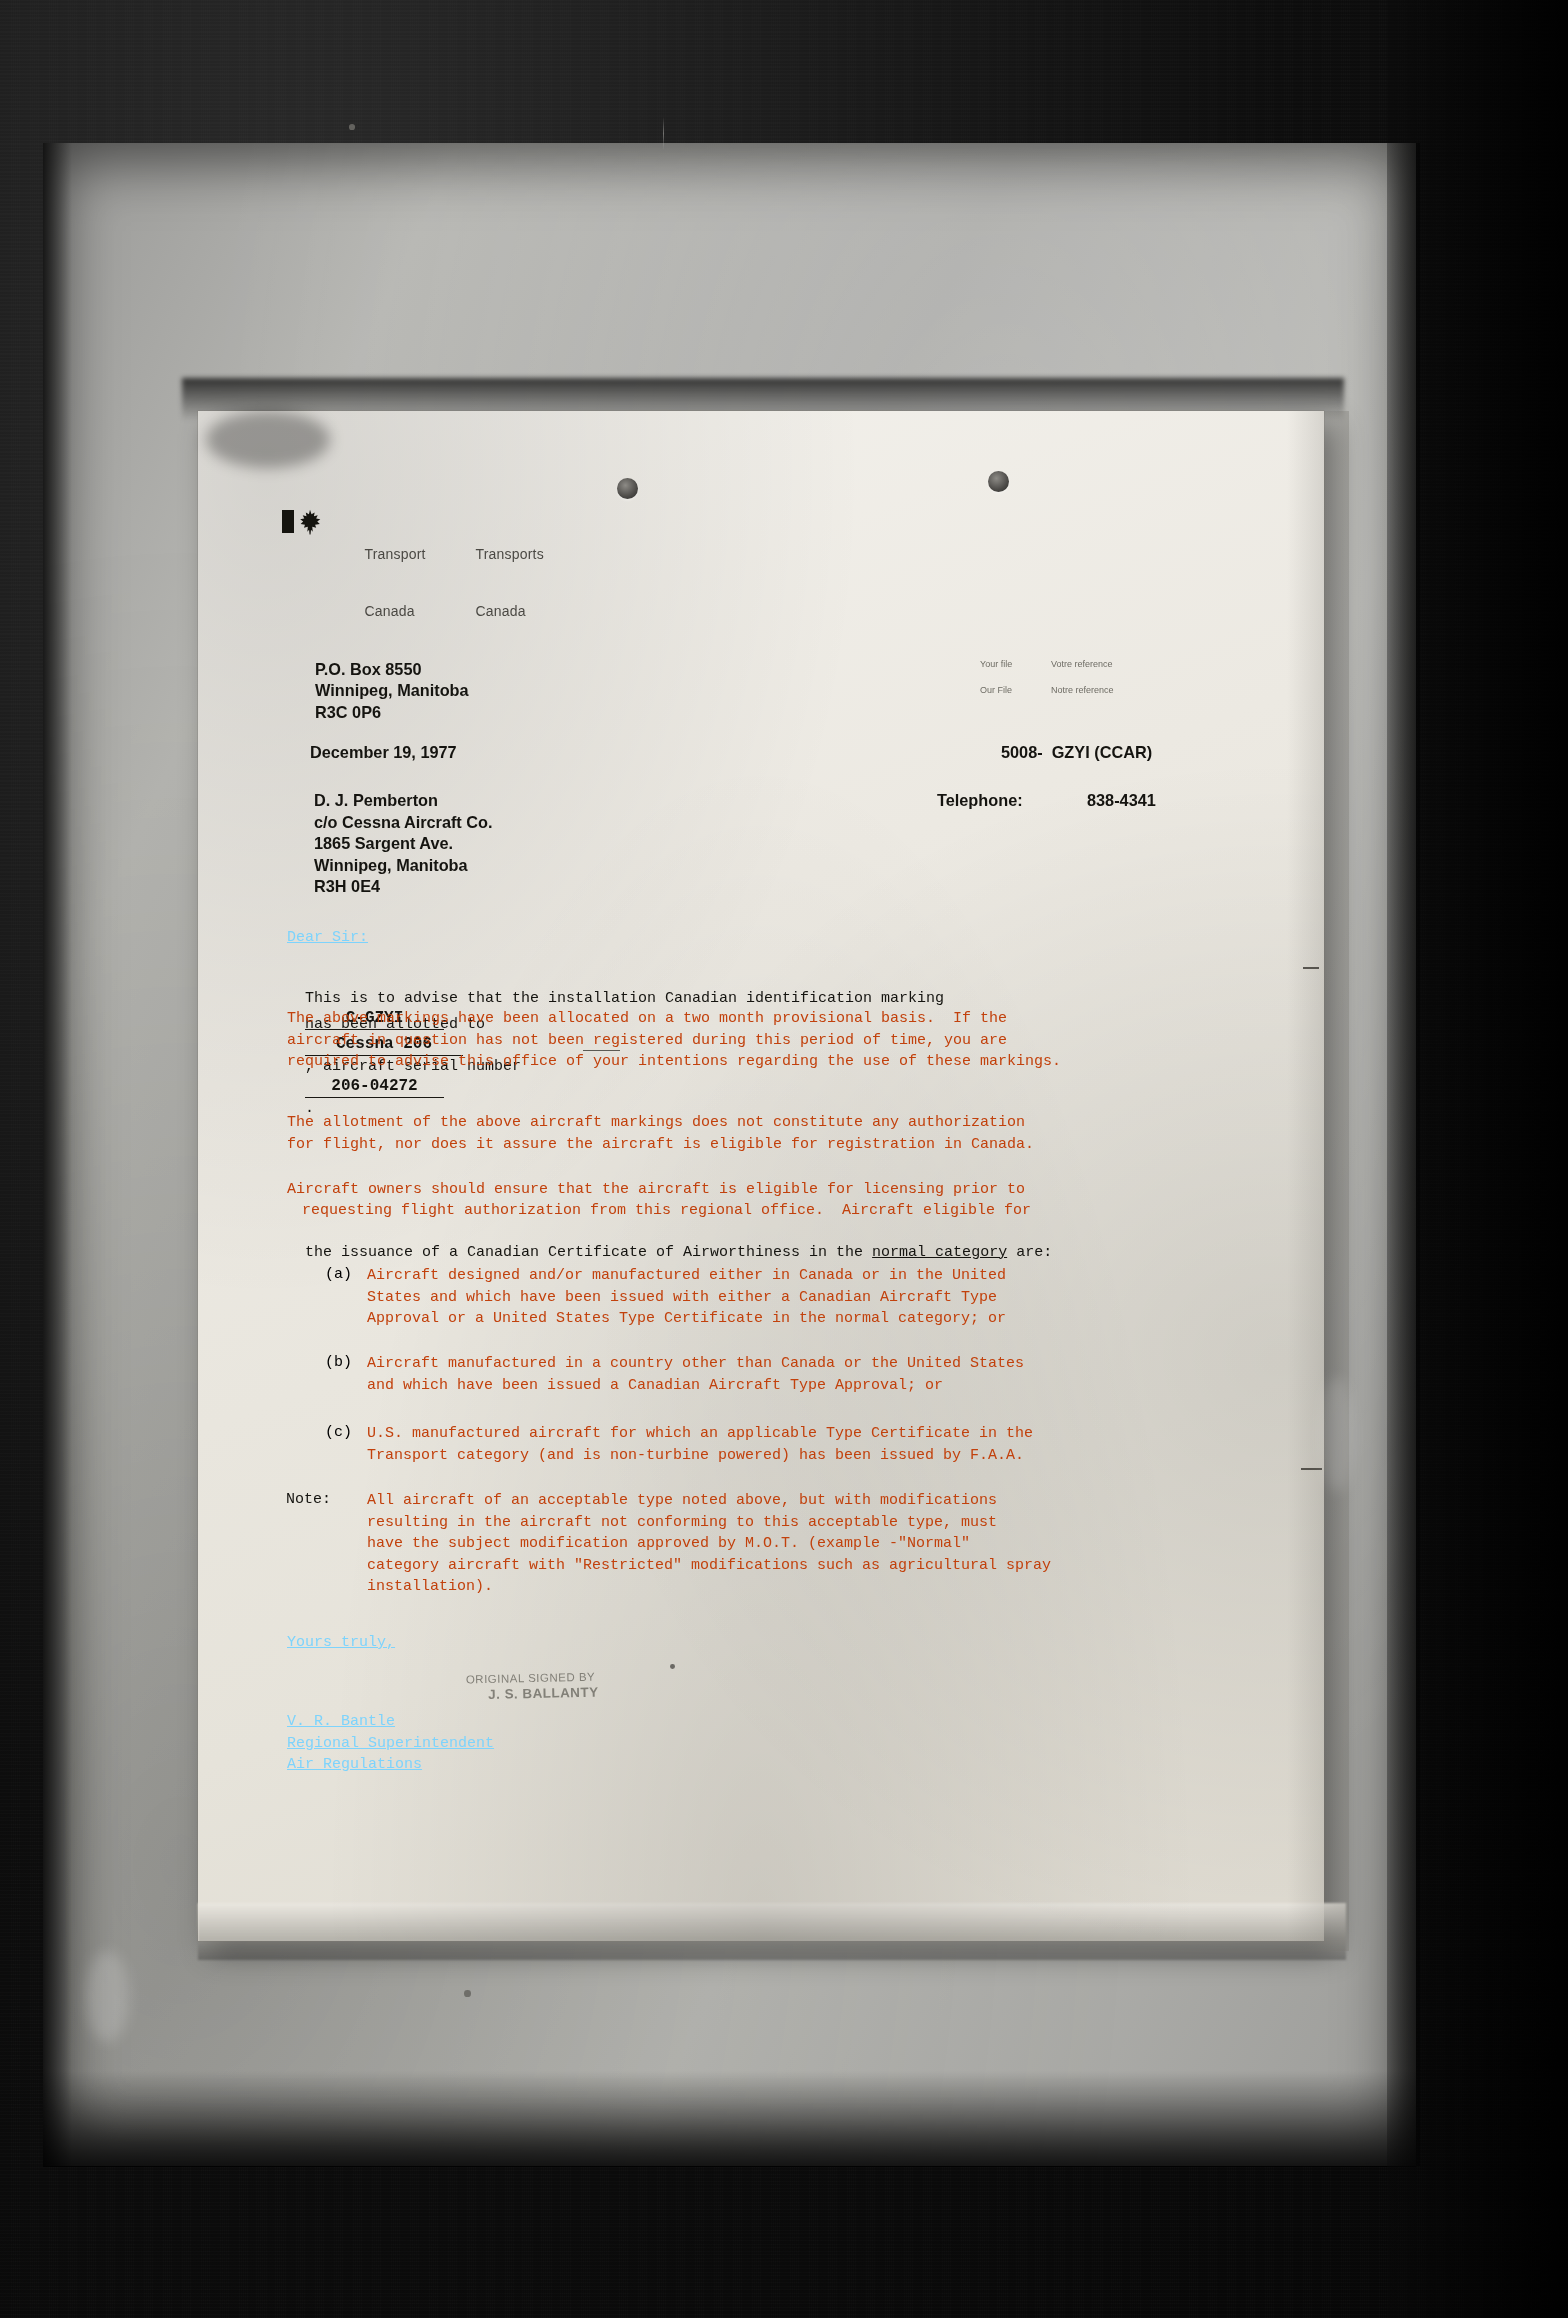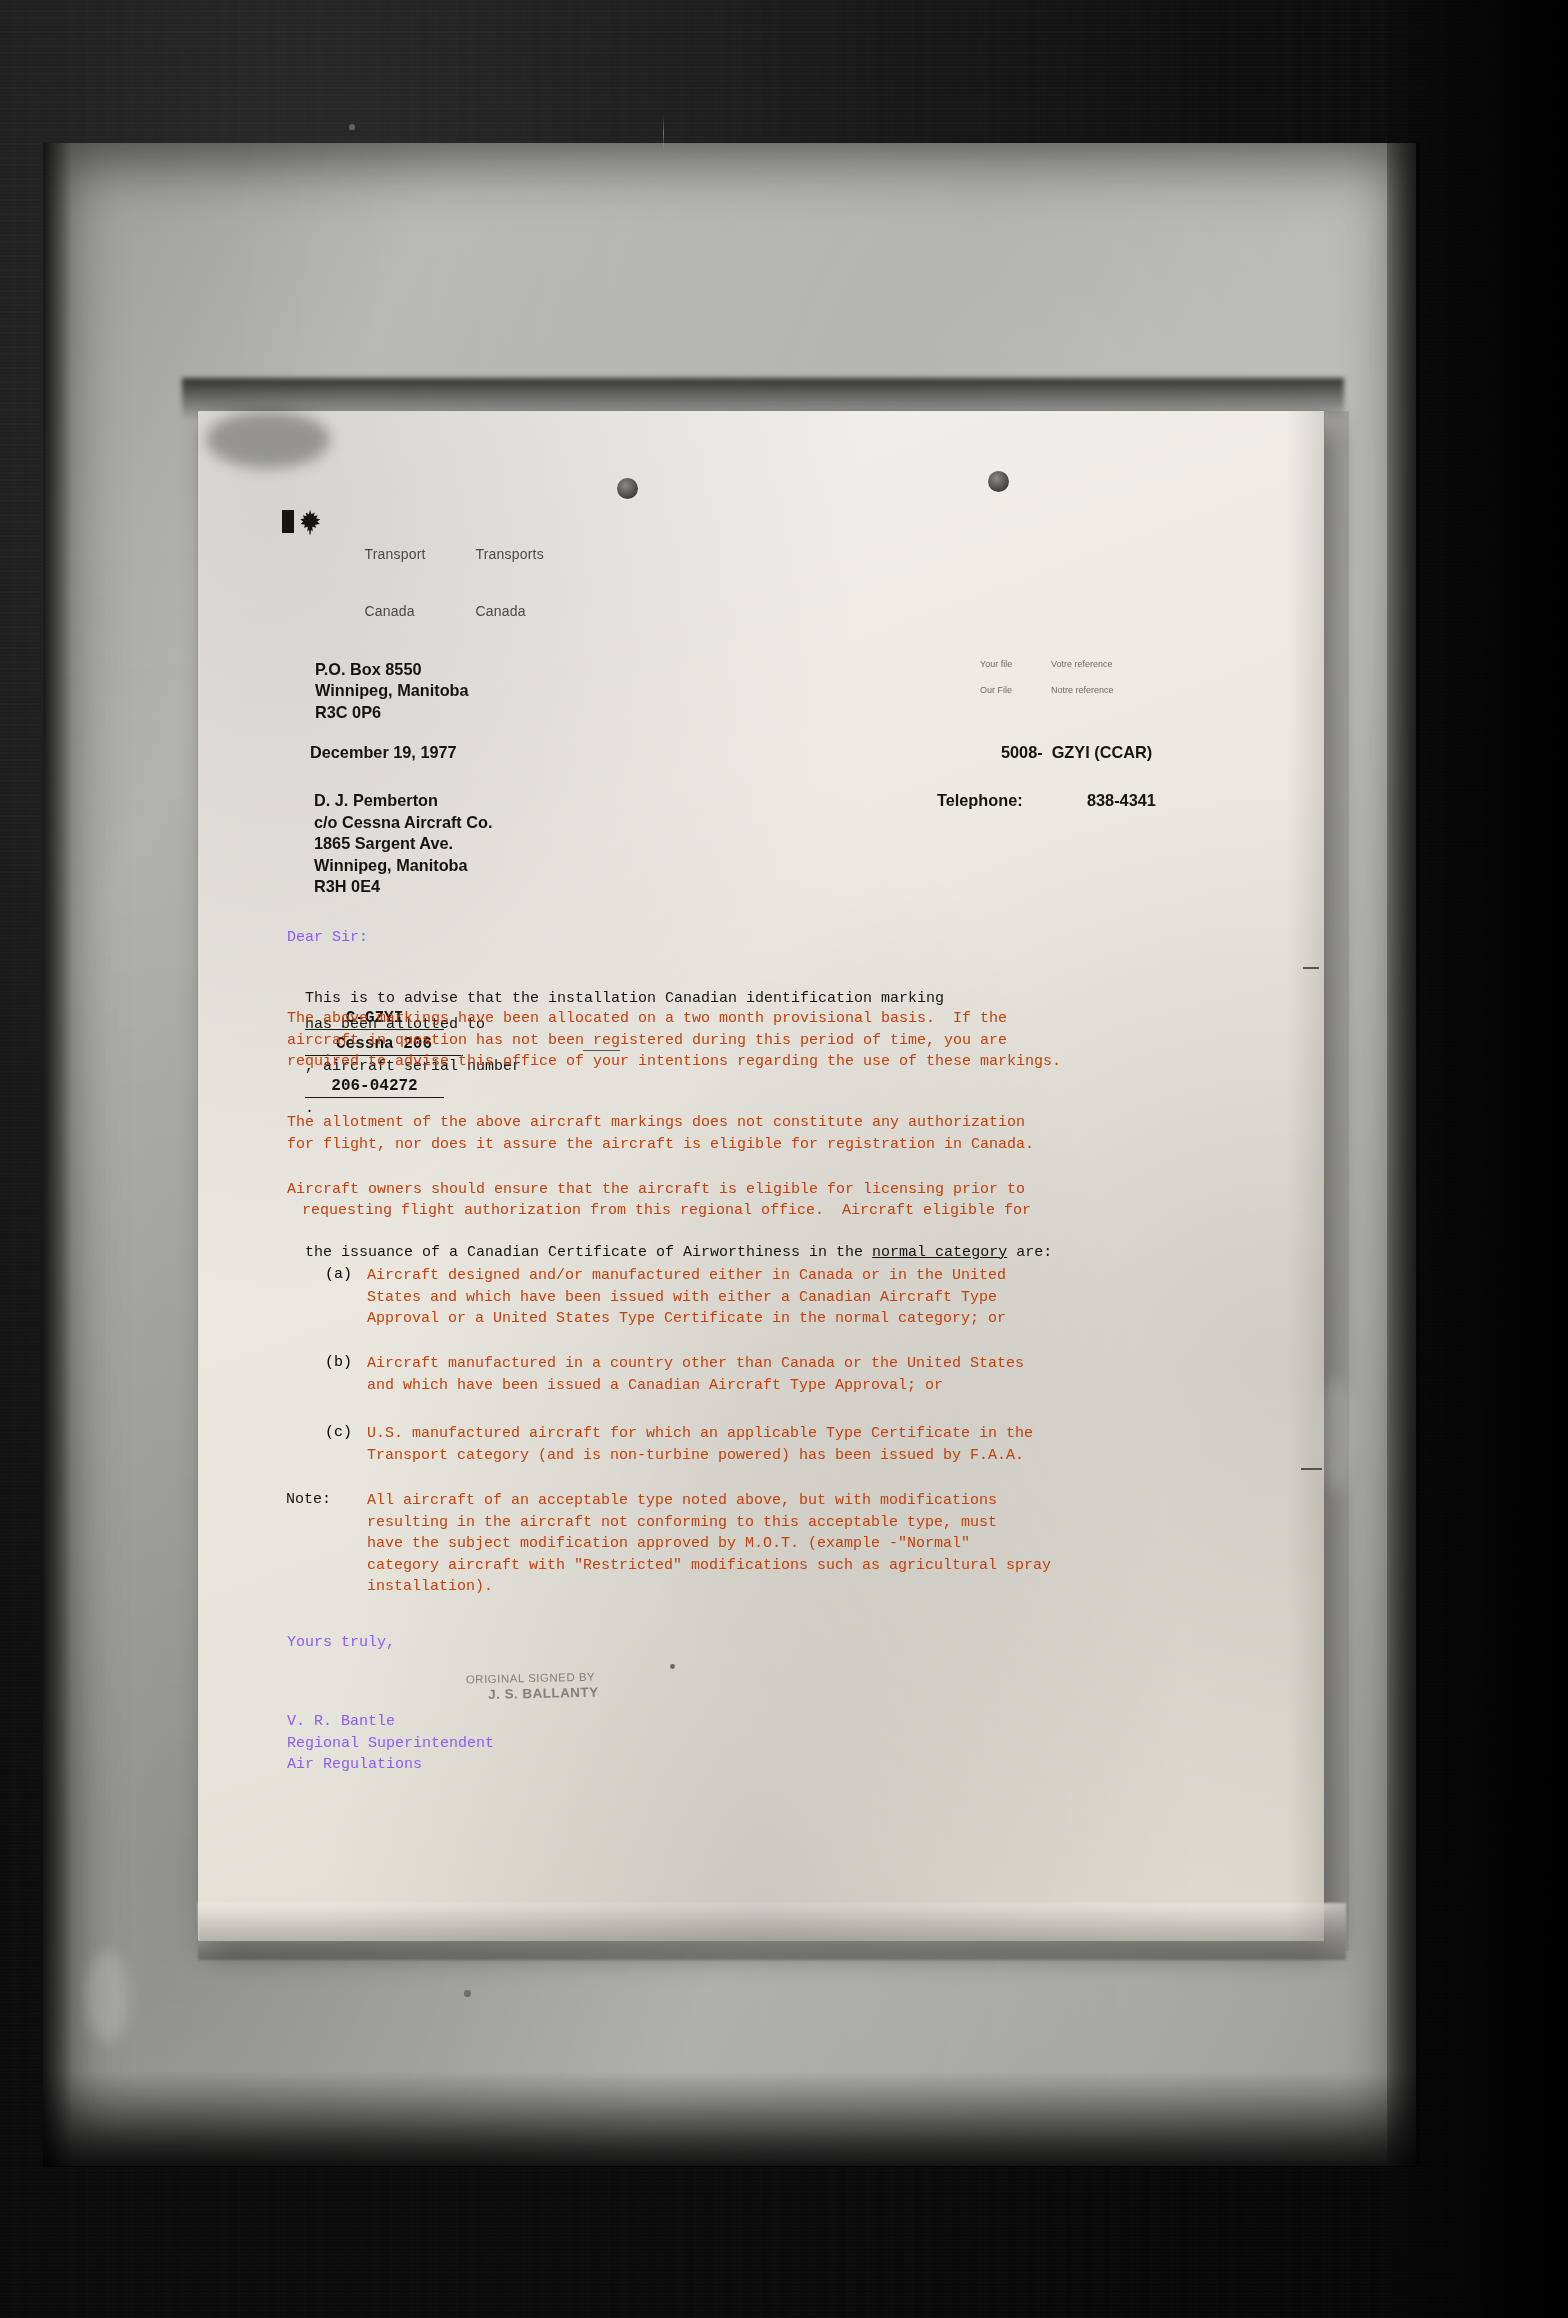--- a/index.html
+++ b/index.html
@@ -175,21 +175,21 @@
     color: #151410;
     font-family: "Liberation Mono", monospace;
     white-space: pre;
   }
   .mono   { font-family: "Liberation Mono", monospace; }
   .sans   { font-family: "Liberation Sans", sans-serif; }
   .bold   { font-weight: bold; }
   .s34 { font-size: 16.3px; line-height: 22px; margin-left: 28px; }
   .s31 { font-size: 15px; line-height: 20.6px; }
 
-  .light  { color: #8b5cf6; }
+  .light  { color: #7dd3fc; text-decoration: underline; }
 
   .u { text-decoration: underline; }
 
   
   #refs { position: absolute; left: 980px; top: 658px; }
   #refs .reflabel {
     display: flex; gap: 25px;
     font-size: 9px; line-height: 12.4px;
     color: #6e6c64;
     font-family: "Liberation Sans", sans-serif;

